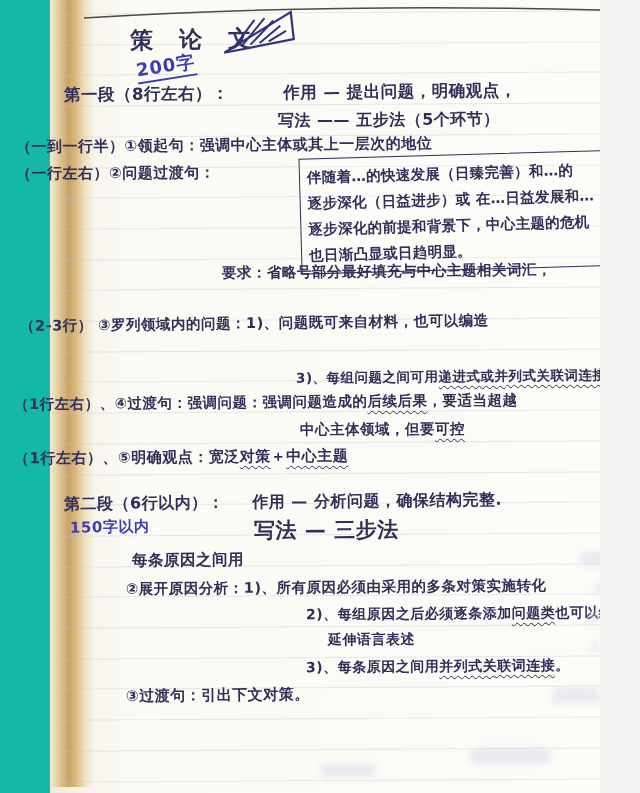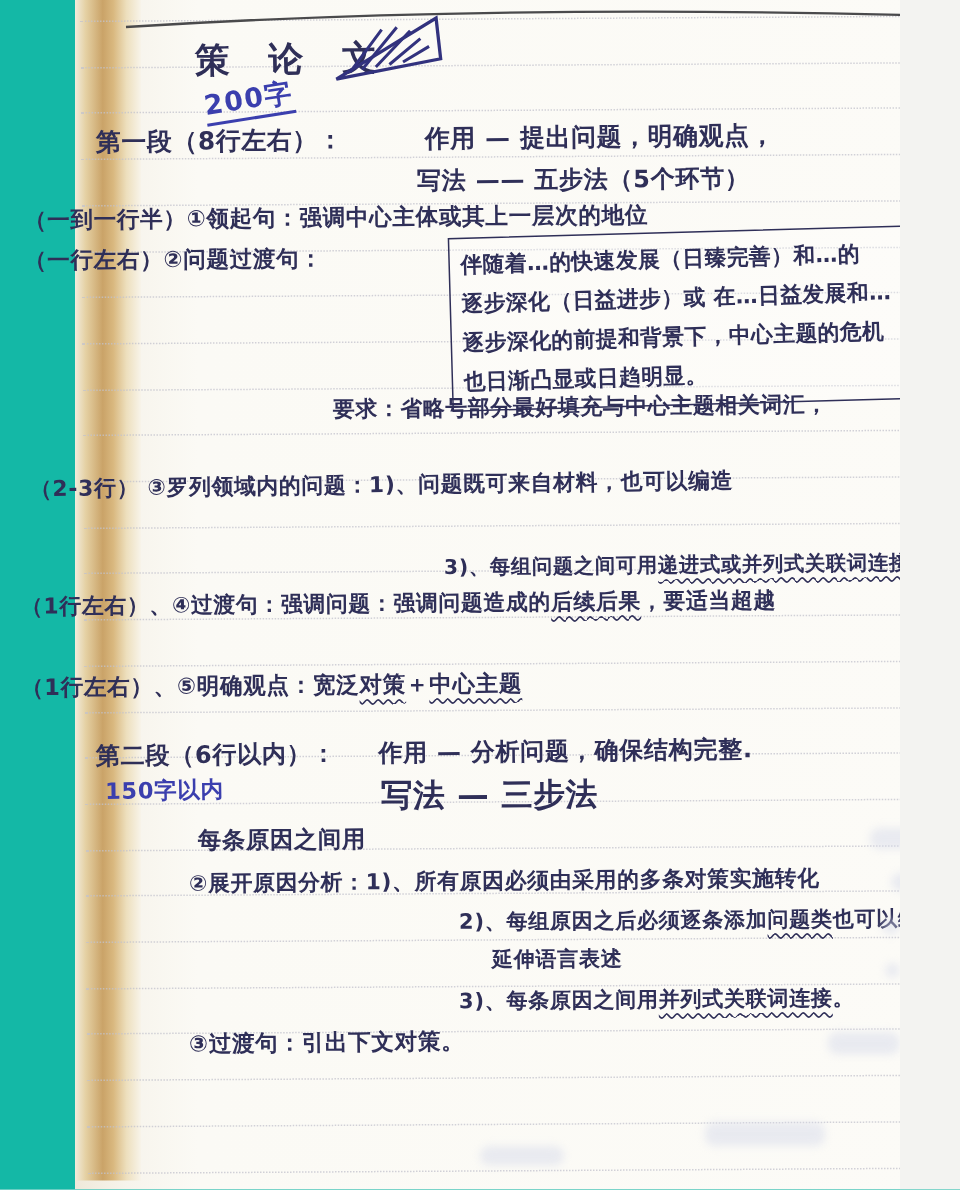--- a/index.html
+++ b/index.html
@@ -92,20 +92,23 @@
   <div class="line ink" style="left:222px;top:262px;font-size:14.5px;transform:rotate(-0.6deg);">要求：省略号部分最好填充与中心主题相关词汇，</div>
 
   <div class="line ink" style="left:20px;top:314px;font-size:14.5px;transform:rotate(-0.7deg);">（2-3行） ③罗列领域内的问题：1)、问题既可来自材料，也可以编造</div>
   <div class="line ink" style="left:296px;top:368px;font-size:13.5px;transform:rotate(-0.6deg);">
     <span>3)、每组问题之间可用</span><span class="wavy">递进式或并列式关联词连接</span><span>。</span>
   </div>
 
   <div class="line ink" style="left:14px;top:393px;font-size:14.5px;transform:rotate(-0.5deg);">
     <span>（1行左右）、④过渡句：强调问题：强调问题造成的</span><span class="wavy">后续后果</span><span>，要适当超越</span>
   </div>
+  <div class="line ink" style="left:300px;top:420px;font-size:14.5px;transform:rotate(-0.3deg);">
+    <span>中心主体领域，但要</span><span class="wavy">可控</span>
+  </div>
 
   <div class="line ink" style="left:14px;top:448px;font-size:15px;transform:rotate(-0.5deg);">
     <span>（1行左右）、⑤明确观点：宽泛</span><span class="wavy">对策</span><span>＋</span><span class="wavy">中心主题</span>
   </div>
 
   <div class="line ink" style="left:64px;top:492px;font-size:16px;transform:rotate(-0.6deg);">
     <span>第二段（6行以内）：</span>
     <span style="margin-left:22px;">作用 — 分析问题，确保结构完整.</span>
   </div>
   <div class="line blue" style="left:70px;top:518px;font-size:15px;font-weight:700;transform:rotate(-1deg);">150字以内</div>

